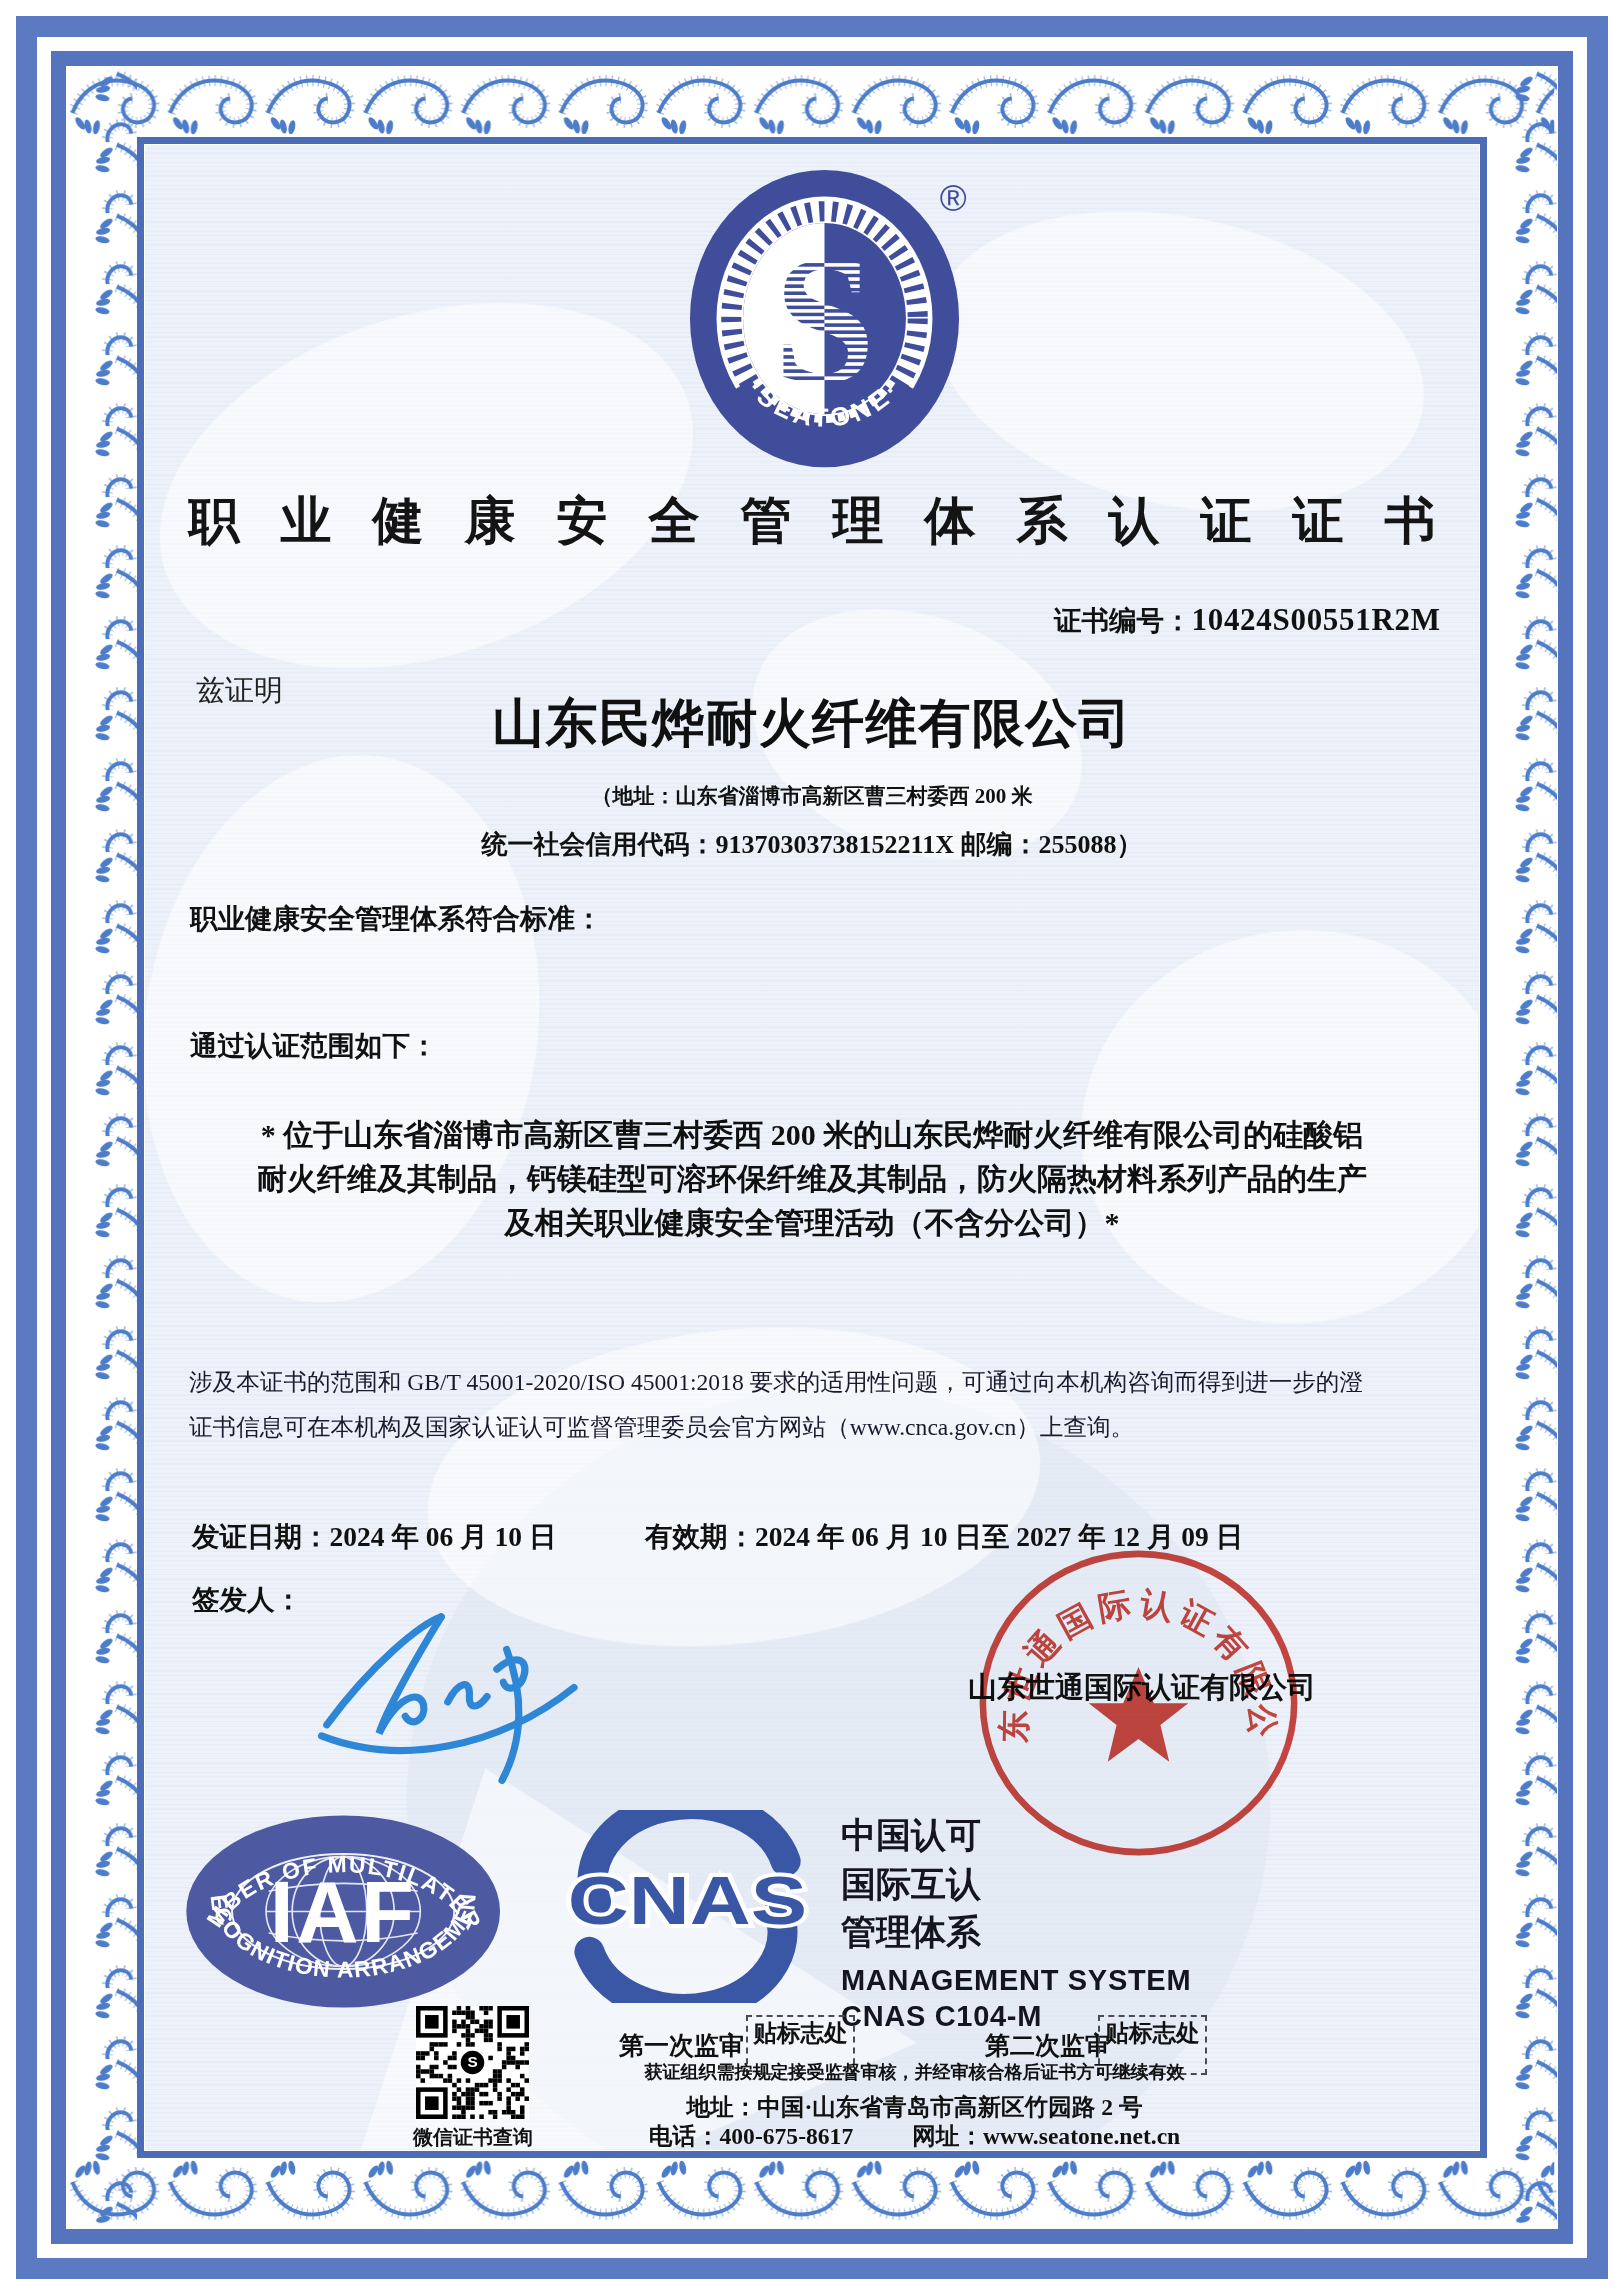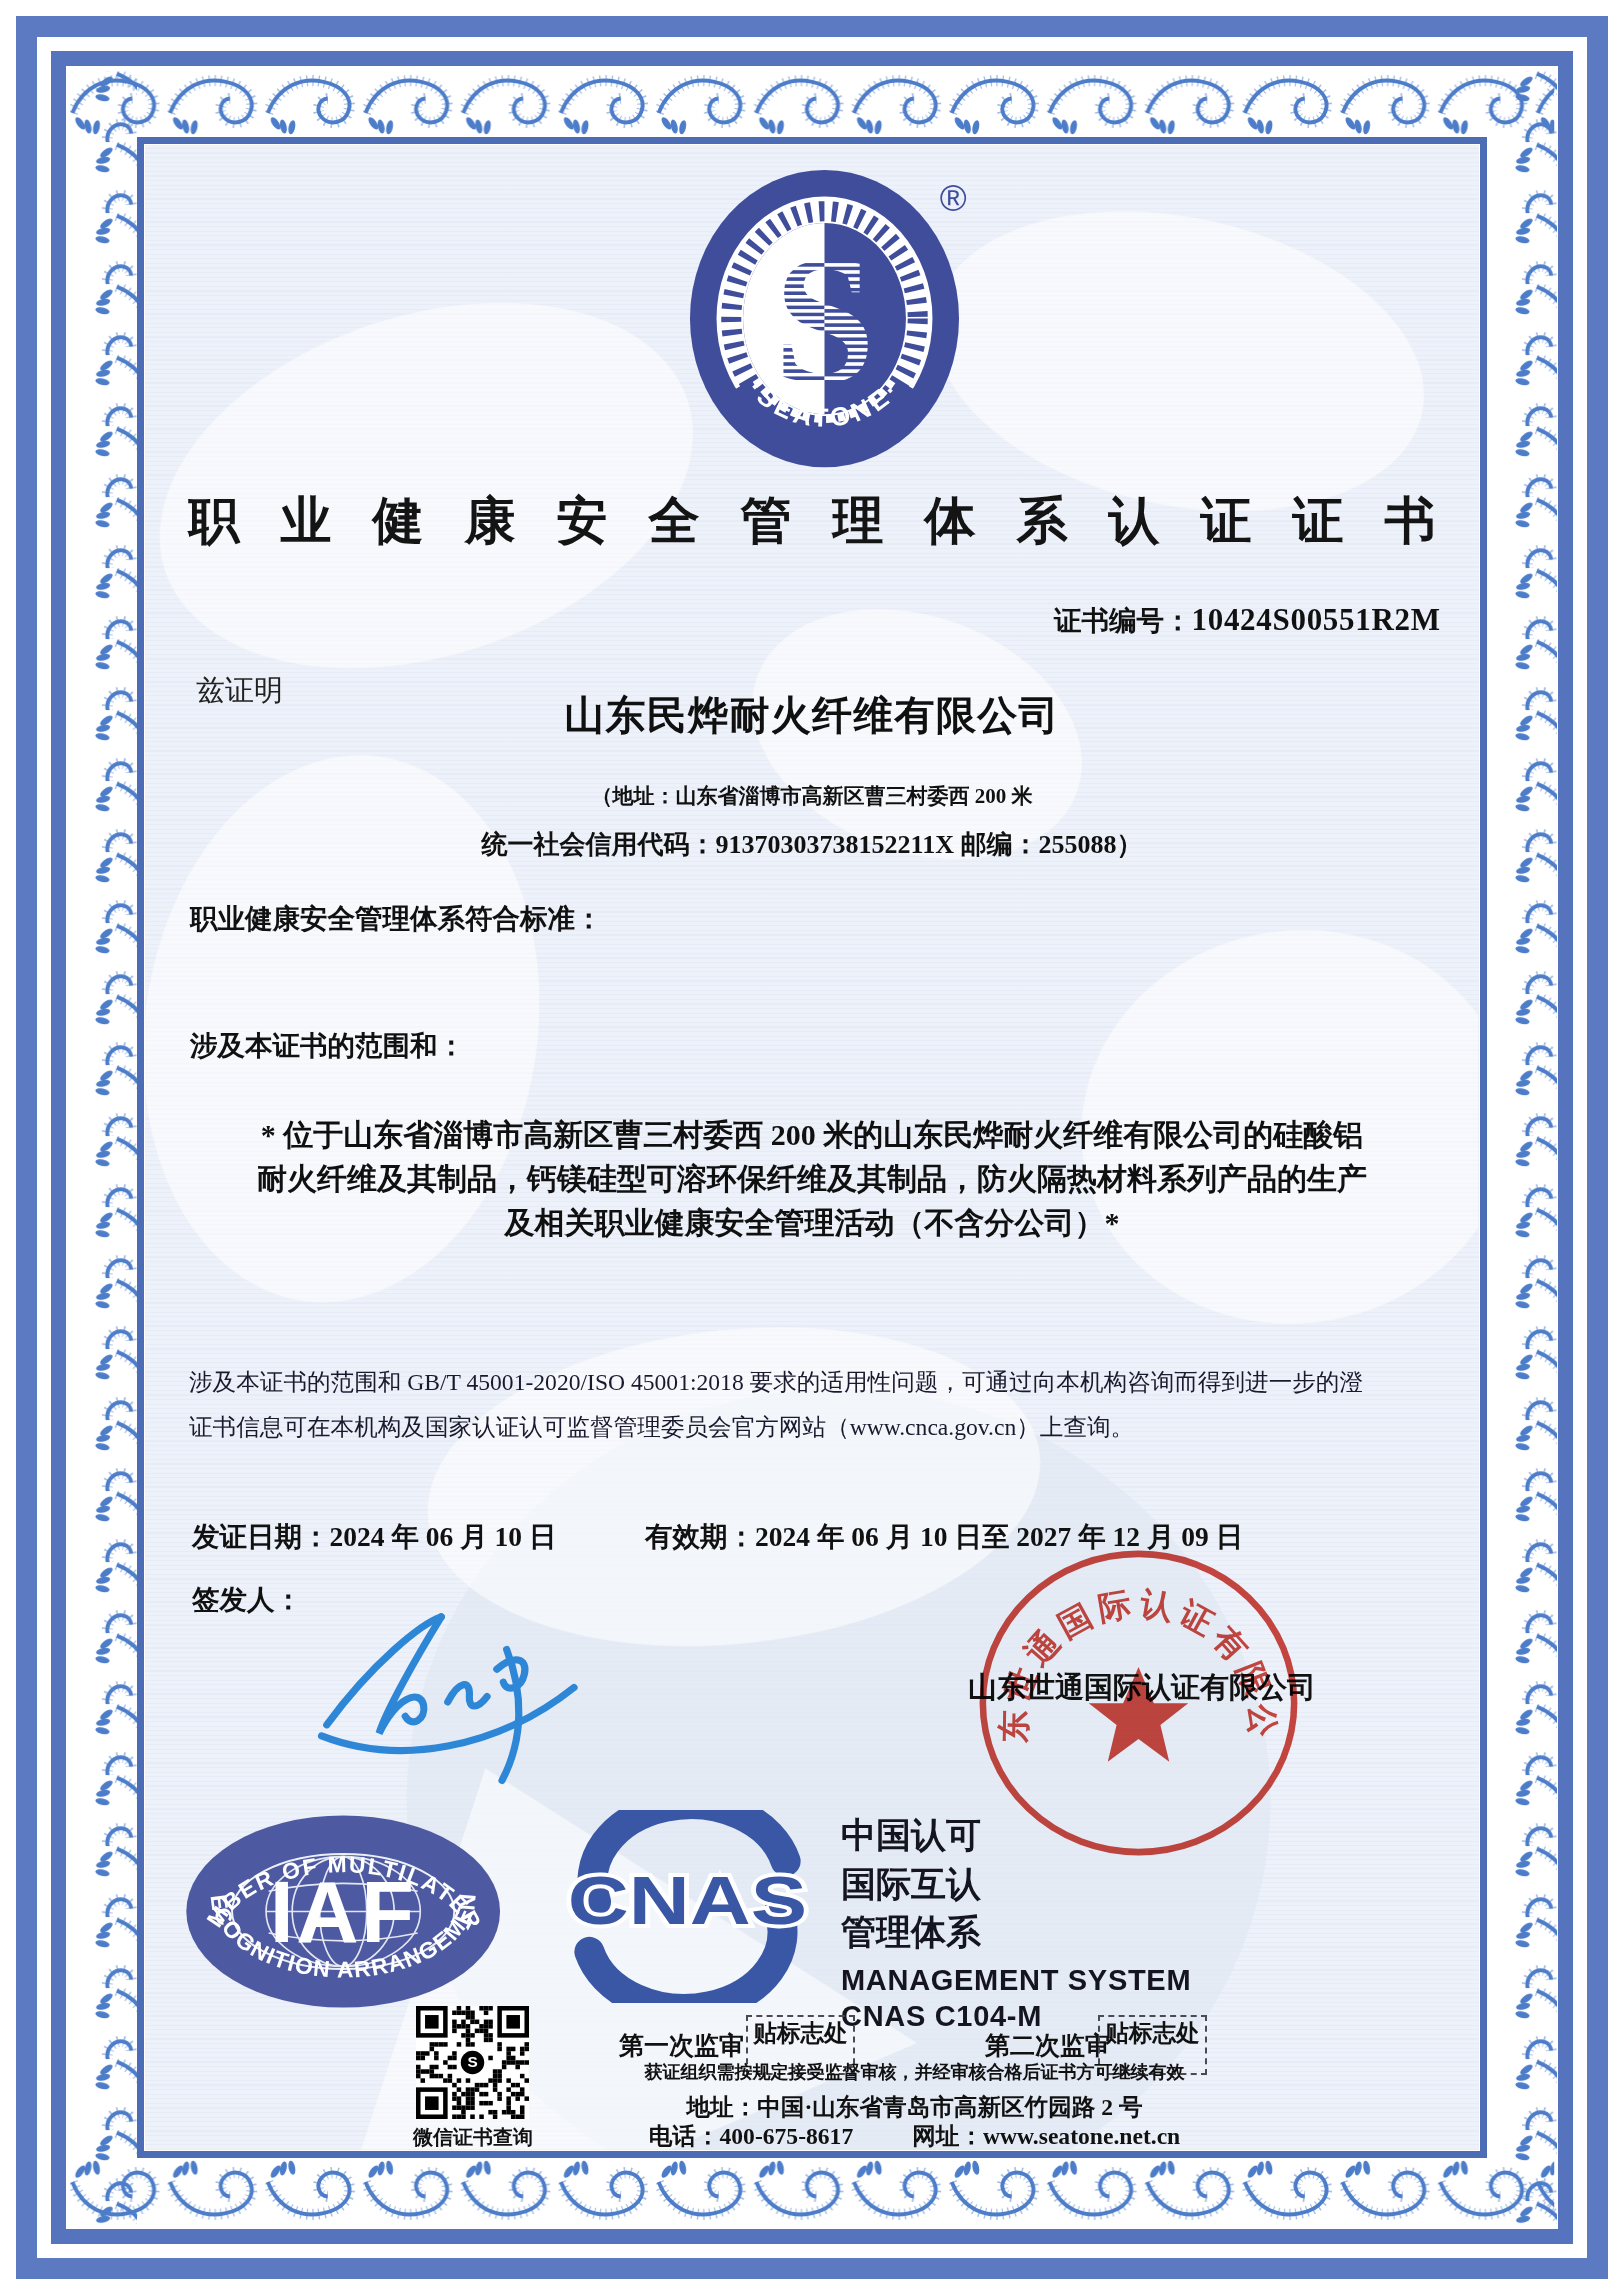--- a/index.html
+++ b/index.html
@@ -19,21 +19,21 @@
   .content{position:absolute;inset:145px;background:#edf1f9;
     background-image:repeating-linear-gradient(0deg,rgba(110,130,175,.05) 0 1.3px,rgba(255,255,255,0) 1.3px 4.6px);}
   .abs{position:absolute;line-height:1.25;}
   .serif{font-family:"Liberation Serif","DejaVu Serif",serif;}
   .center{left:0;right:0;text-align:center;}
   .title{top:490px;font-size:51px;font-weight:900;letter-spacing:41px;text-indent:41px;color:#141414;}
   .certno{top:601px;left:1054px;width:445px;font-weight:700;}
   .certno .lbl{font-size:27.5px;}
   .certno .num{font-size:31px;letter-spacing:0.7px;}
   .certify{top:672px;left:196px;font-size:29px;color:#222;}
-  .company{top:691px;font-size:40px;font-weight:700;letter-spacing:1.3px;color:#101010;}
+  .company{top:691px;font-size:52px;font-weight:700;letter-spacing:1.3px;color:#101010;}
   .addr1{top:783px;font-size:21px;font-weight:700;}
   .addr2{top:829px;font-size:26px;font-weight:700;}
   .stdlbl{top:902px;left:190px;font-size:27.5px;font-weight:600;}
   .std{top:950px;font-size:42px;font-weight:700;font-family:"Liberation Sans","DejaVu Sans",sans-serif;letter-spacing:0.7px;}
   .scopelbl{top:1029px;left:190px;font-size:27.5px;font-weight:600;}
   .scope{top:1113px;left:164px;right:164px;text-align:center;font-size:30px;font-weight:700;line-height:44px;color:#101010;}
   .notes{top:1360px;left:189px;width:1257px;font-size:23.6px;line-height:45px;color:#1a1a2e;}
   .daterow{top:1520px;font-size:27.5px;font-weight:600;}
   .d1{left:192px;}
   .d2{left:645px;}
@@ -148,21 +148,21 @@
   <div class="abs serif certno">
     <span class="lbl">证书编号：</span><span class="num">10424S00551R2M</span>
   </div>
 
   <div class="abs serif certify">兹证明</div>
   <div class="abs center serif company">山东民烨耐火纤维有限公司</div>
   <div class="abs center serif addr1">（地址：山东省淄博市高新区曹三村委西 200 米</div>
   <div class="abs center serif addr2">统一社会信用代码：91370303738152211X 邮编：255088）</div>
 
   <div class="abs serif stdlbl">职业健康安全管理体系符合标准：</div>
-  <div class="abs serif scopelbl">涉及本证书的范围和：</div>
+  <div class="abs serif scopelbl">通过认证范围如下：</div>
 
   <div class="abs serif scope">
     <div>* 位于山东省淄博市高新区曹三村委西 200 米的山东民烨耐火纤维有限公司的硅酸铝</div>
     <div>耐火纤维及其制品，钙镁硅型可溶环保纤维及其制品，防火隔热材料系列产品的生产</div>
     <div>及相关职业健康安全管理活动（不含分公司）*</div>
   </div>
 
   <div class="abs serif notes">
     <div>涉及本证书的范围和 GB/T 45001-2020/ISO 45001:2018 要求的适用性问题，可通过向本机构咨询而得到进一步的澄</div>
     <div>证书信息可在本机构及国家认证认可监督管理委员会官方网站（www.cnca.gov.cn）上查询。</div>

